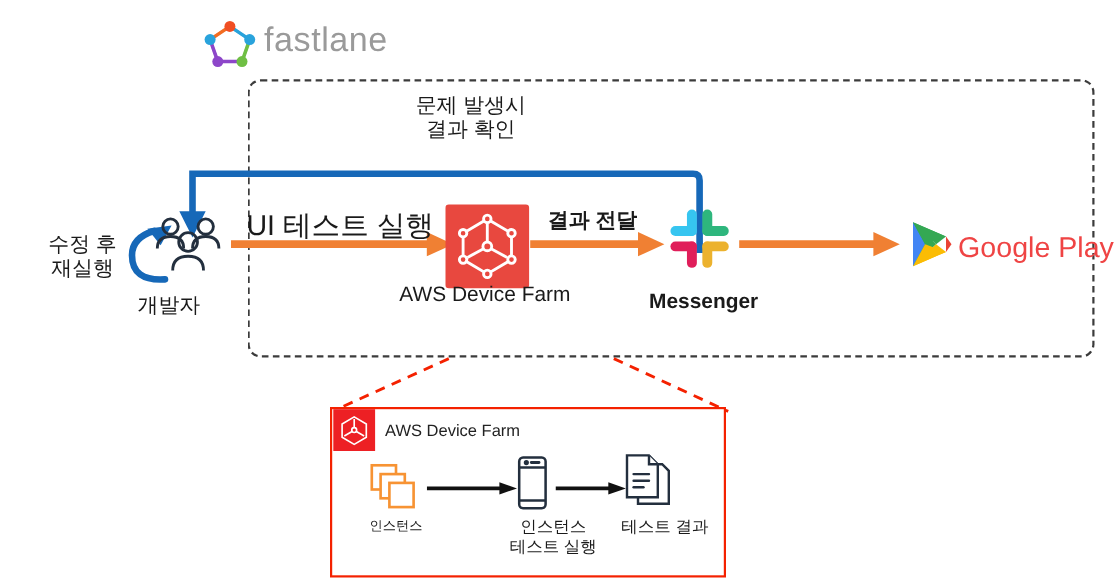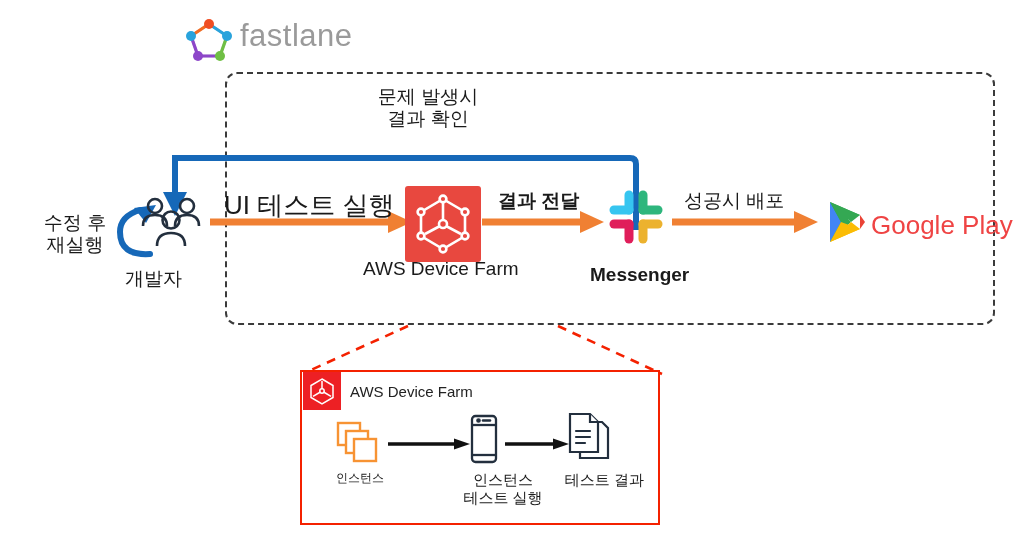--- a/index.html
+++ b/index.html
@@ -245,21 +245,20 @@
     <div>재실행</div>
   </div>
 
   <div class="abs lbl" id="lbl-problem">
     <div>문제 발생시</div>
     <div>결과 확인</div>
   </div>
 
   <div class="abs lbl" id="lbl-ui-test">UI 테스트 실행</div>
   <div class="abs lbl" id="lbl-result">결과 전달</div>
-  <div class="abs lbl" id="lbl-deploy">성공시 배포</div>
 
   <div class="abs lbl" id="lbl-dev">개발자</div>
   <div class="abs lbl" id="lbl-adf">AWS Device Farm</div>
   <div class="abs lbl" id="lbl-messenger">Messenger</div>
   <div class="abs lbl" id="lbl-gplay">Google Play</div>
 
   <div class="abs lbl" id="lbl-instance">인스턴스</div>
   <div class="abs lbl" id="lbl-device">
     <div>인스턴스</div>
     <div>테스트 실행</div>

